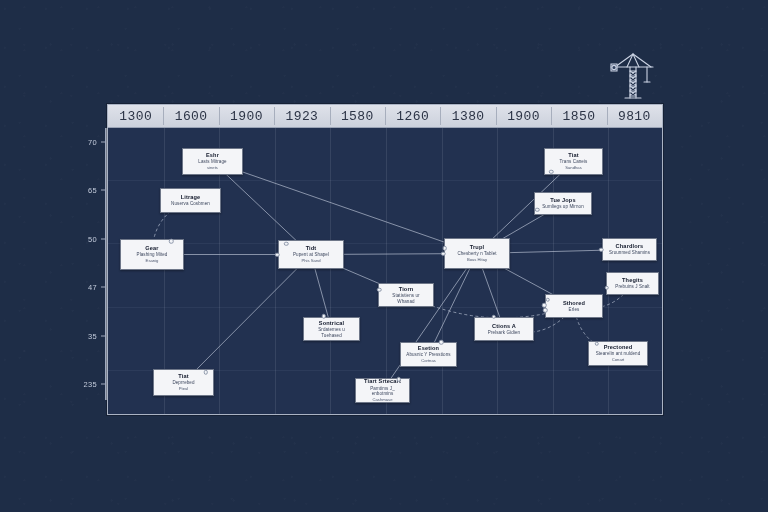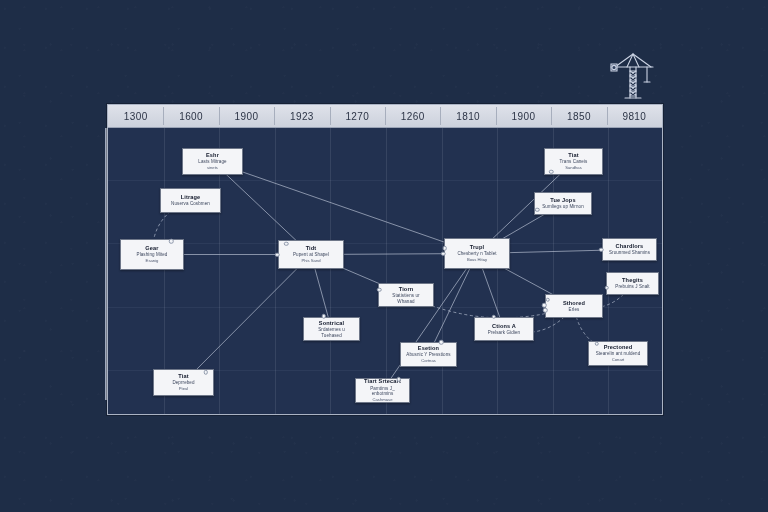--- a/index.html
+++ b/index.html
@@ -36,23 +36,24 @@
   #header-band {
     position:absolute; left:0; top:0; width:100%; height:23px;
     background:linear-gradient(180deg,#dfe2ea 0%, #ccd1dc 100%);
     border-bottom:1px solid #9aa3b5;
     display:flex;
   }
   .hcell {
     flex:1 1 0;
     position:relative;
     display:flex; align-items:center; justify-content:center;
-    font-size:10px; color:#2c3446; letter-spacing:.4px;
+    font-size:13px; color:#2c3446; letter-spacing:.4px;
     filter:blur(.75px);
     white-space:nowrap;
+    font-family:Liberation Mono, monospace;
   }
   .hcell + .hcell:before {
     content:""; position:absolute; left:0; top:2px; bottom:2px;
     width:1px; background:#a7aebd;
   }
 
   #plot { position:absolute; left:0; top:23px; right:0; bottom:0; overflow:hidden; }
 
   .vgrid { position:absolute; top:0; bottom:0; width:1px; background:rgba(190,200,220,.13); }
   .hgrid { position:absolute; left:0; right:0; height:1px; background:rgba(190,200,220,.07); }
@@ -114,30 +115,44 @@
                M27 33 L33 37 M33 33 L27 37 M27 38 L33 42 M33 38 L27 42
                M27 43 L33 47 M33 43 L27 47"></path>
       <path d="M27 23 L33 23 M27 28 L33 28 M27 33 L33 33 M27 38 L33 38 M27 43 L33 43 M27 48 L33 48"></path>
       <path d="M44 19 L44 34"></path>
       <path d="M41 34 L47 34"></path>
       <path d="M22 50 L38 50"></path>
     </g>
   </svg>
 
   <div id="yline"></div>
+  <div id="yaxis">
+      <div class="ylab" style="top: 14px;">70</div>
+      <div class="ytick" style="top: 14px;"></div>
+      <div class="ylab" style="top: 62.4px;">65</div>
+      <div class="ytick" style="top: 62.4px;"></div>
+      <div class="ylab" style="top: 110.8px;">50</div>
+      <div class="ytick" style="top: 110.8px;"></div>
+      <div class="ylab" style="top: 159.2px;">47</div>
+      <div class="ytick" style="top: 159.2px;"></div>
+      <div class="ylab" style="top: 207.6px;">35</div>
+      <div class="ytick" style="top: 207.6px;"></div>
+      <div class="ylab" style="top: 256px;">235</div>
+      <div class="ytick" style="top: 256px;"></div>
+    </div>
 
   <div id="panel">
     <div id="header-band">
         <div class="hcell">1300</div>
         <div class="hcell">1600</div>
         <div class="hcell">1900</div>
         <div class="hcell">1923</div>
-        <div class="hcell">1270</div>
+        <div class="hcell">1580</div>
         <div class="hcell">1260</div>
-        <div class="hcell">1810</div>
+        <div class="hcell">1380</div>
         <div class="hcell">1900</div>
         <div class="hcell">1850</div>
         <div class="hcell">9810</div>
       </div>
     <div id="plot">
         <div class="vgrid" style="left: 55.6px;"></div>
         <div class="vgrid" style="left: 111.2px;"></div>
         <div class="vgrid" style="left: 166.8px;"></div>
         <div class="vgrid" style="left: 222.4px;"></div>
         <div class="vgrid" style="left: 278px;"></div>

